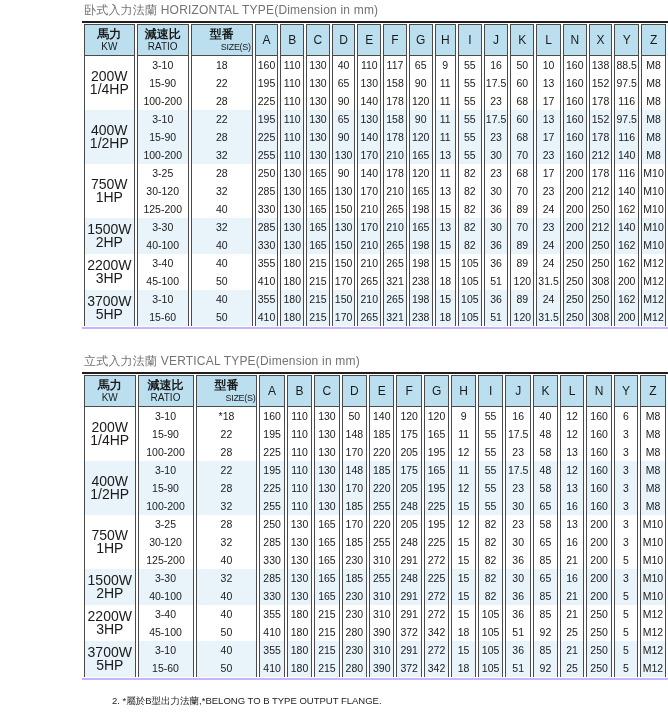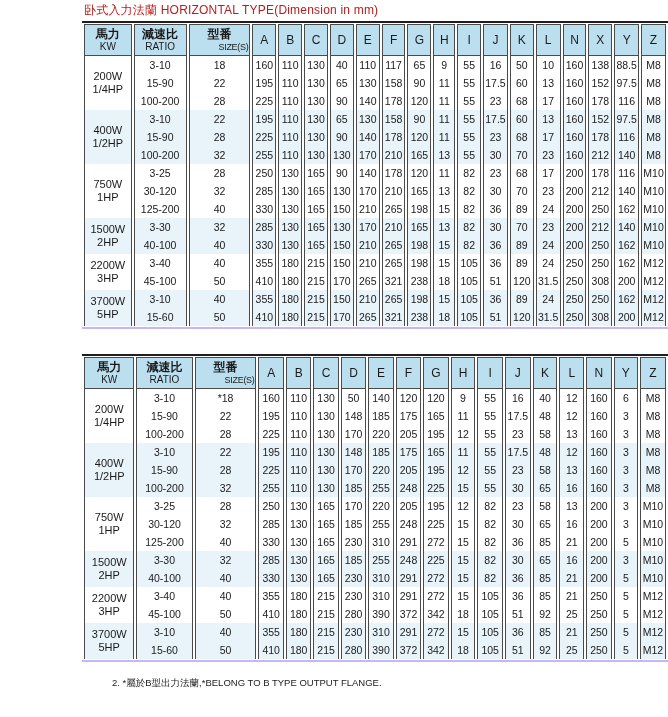--- a/index.html
+++ b/index.html
@@ -2,21 +2,21 @@
 <html><head>
 <meta charset="utf-8">
 <style>
   html,body{margin:0;padding:0;background:#ffffff;}
   .sheet{
     width:668px;height:717px;background:#ffffff;position:relative;
     font-family:"Liberation Sans","DejaVu Sans",sans-serif;color:#1a1a1a;
     box-sizing:border-box;padding:3px 0 0 82px;overflow:hidden;
   }
   .tbl-title{
-    font-size:12px;line-height:15px;margin:0 0 3px 2px;color:#b91c1c;
+    font-size:12px;line-height:15px;margin:0 0 3px 2px;color:#737373;
     letter-spacing:0.2px;white-space:nowrap;
   }
   .tbl-block{margin-bottom:0;}
   .tbl-frame{
     display:inline-block;
     border-top:2px solid #1f1f1f;border-bottom:2px solid #c4b5fd;
     padding:1px 0;
   }
   table.spec{border-collapse:separate;border-spacing:2px 0;}
   table.spec th{
@@ -26,21 +26,21 @@
   table.spec th .zh{font-size:12px;font-weight:bold;line-height:14px;}
   table.spec th .en{font-size:10px;line-height:12px;}
   table.spec th.size-h .en{font-size:9px;letter-spacing:-0.3px;padding-left:28px;}
   table.spec th.letter{font-size:12px;}
   table.spec td{
     border-left:1px solid #4a4a4a;border-right:1px solid #4a4a4a;
     text-align:center;font-size:10.5px;height:18px;padding:0 1px;
     white-space:nowrap;background:#ffffff;
   }
   table.spec tr.band td{background:#e8f3fa;}
-  table.spec td.group{line-height:13px;font-size:11px;}
+  table.spec td.group{line-height:13px;font-size:14px;}
   .notes{margin:10px 0 0 3px;font-size:9.5px;line-height:13px;color:#222;}
   .notes .note-line2{padding-left:27px;}
 </style>
 </head>
 <body>
 
 <div class="sheet">
 
   <div class="tbl-block">
     <div class="tbl-title">卧式入力法蘭  HORIZONTAL  TYPE(Dimension in mm)</div>
@@ -404,20 +404,21 @@
                 <td>200</td>
                 <td>M12</td>
               </tr>
             </tbody>
           </table>
         </div>
     </div>
   </div>
 
   <div class="tbl-block" style="margin-top:21px;">
+    <div class="tbl-title">立式入力法蘭  VERTICAL  TYPE(Dimension in mm)</div>
     <div class="tbl-frame">
       <div>
           <table class="spec">
             <thead>
               <tr>
                 <th class="" style="width: 48px;">
                   <div class="zh">馬力</div>
                   <div class="en">KW</div>
                 </th>
                 <th class="" style="width: 54px;">

